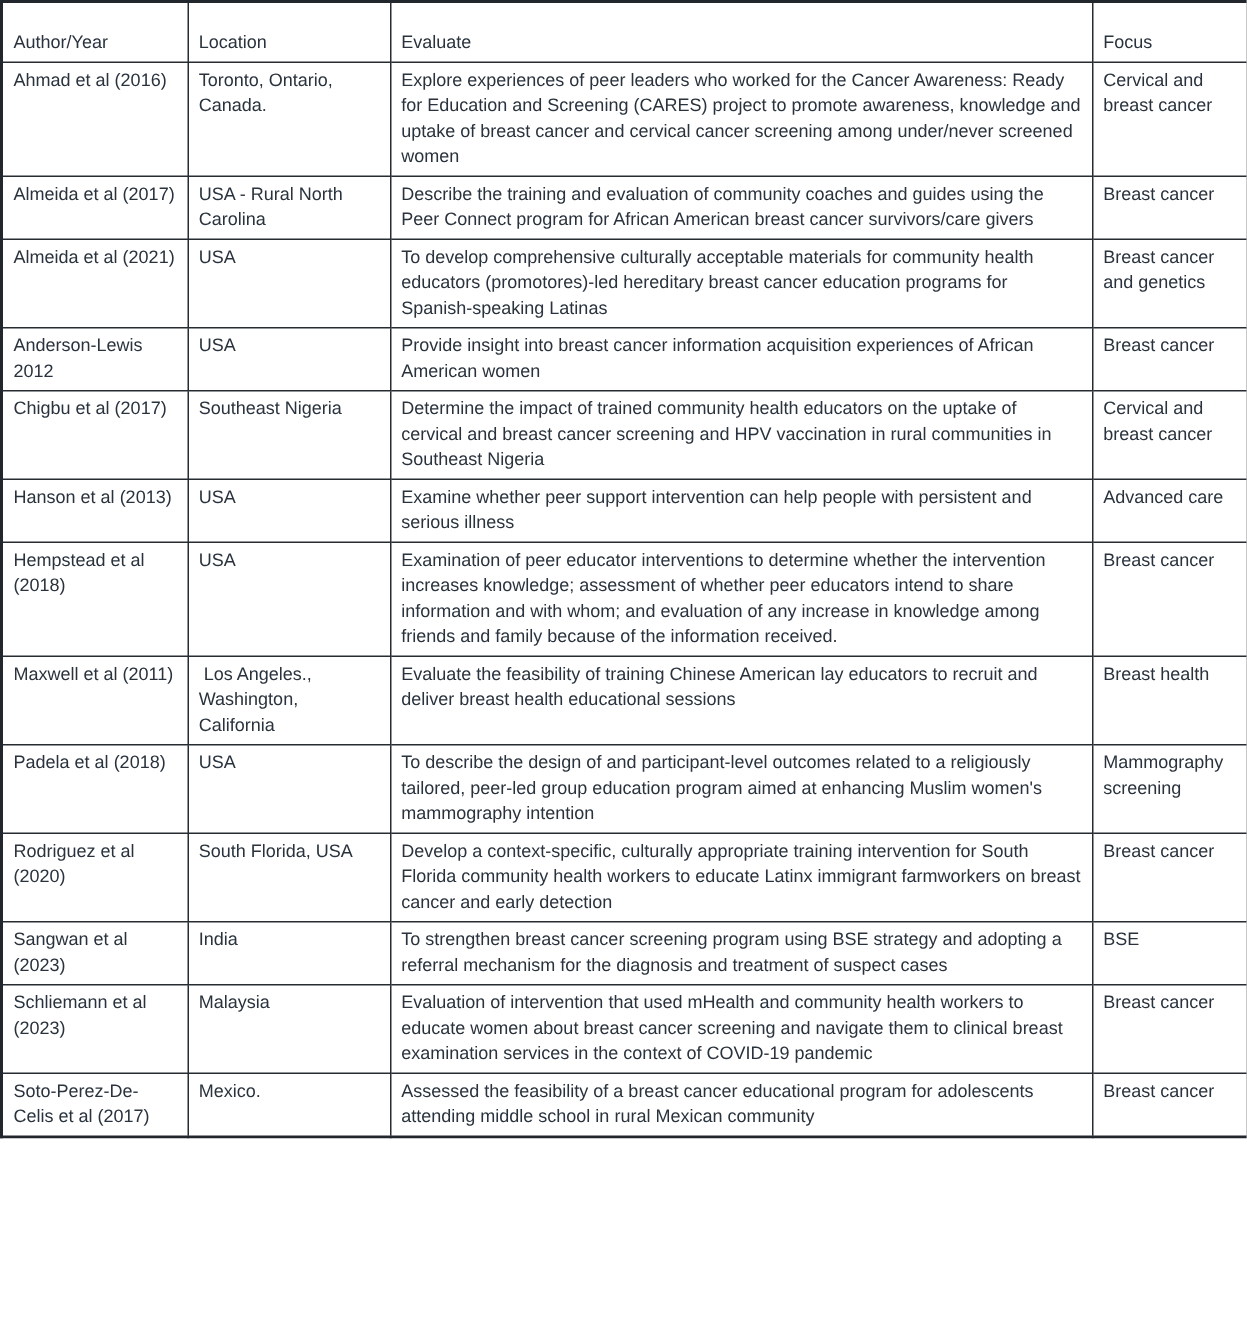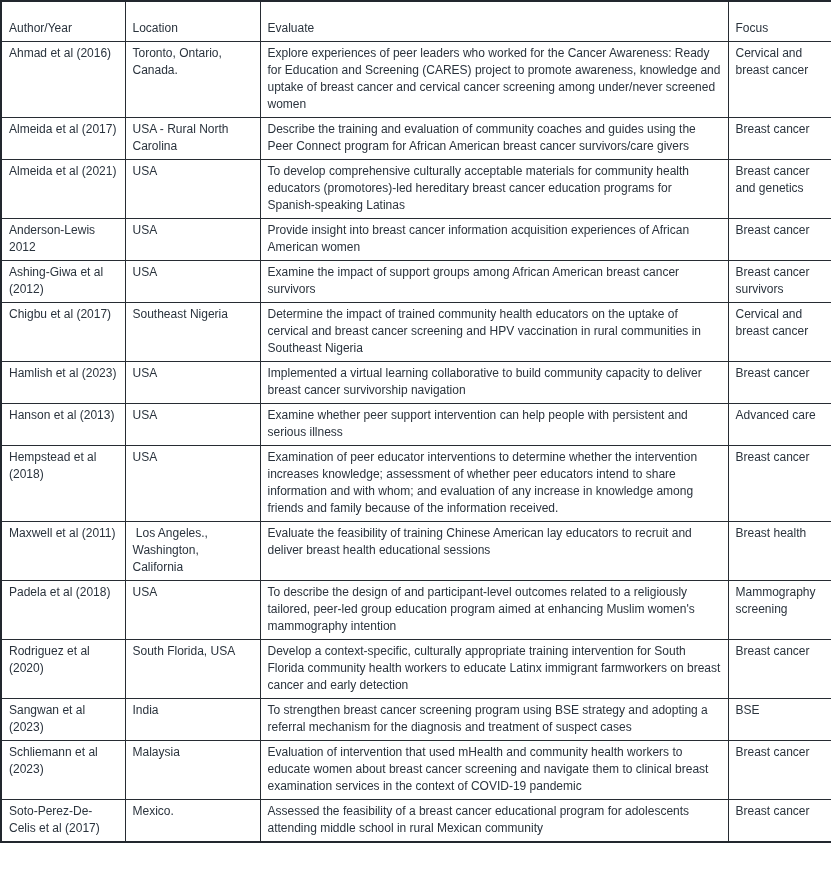--- a/index.html
+++ b/index.html
@@ -82,42 +82,30 @@
     <td>Breast cancer and genetics</td>
   </tr>
 
   <tr>
     <td><span>Anderson-Lewis 2012</span>  </td>
     <td class="loc">USA</td>
     <td>Provide insight into breast cancer information acquisition experiences of African American women</td>
     <td>Breast cancer</td>
   </tr>
 
-  <tr>
-    <td><span>Ashing-Giwa</span> <span class="etal">et al</span> <span>(2012)</span></td>
-    <td class="loc">USA</td>
-    <td>Examine the impact of support groups among African American breast cancer survivors</td>
-    <td>Breast cancer survivors</td>
-  </tr>
 
   <tr>
     <td><span>Chigbu</span> <span class="etal">et al</span> <span>(2017)</span></td>
     <td class="loc">Southeast Nigeria</td>
     <td>Determine the impact of trained community health educators on the uptake of cervical and breast cancer screening and HPV vaccination in rural communities in Southeast Nigeria</td>
     <td>Cervical and breast cancer</td>
   </tr>
 
 
 
-  <tr>
-    <td><span>Hamlish</span> <span class="etal">et al</span> <span>(2023)</span></td>
-    <td class="loc">USA</td>
-    <td>Implemented a virtual learning collaborative to build community capacity to deliver breast cancer survivorship navigation</td>
-    <td>Breast cancer</td>
-  </tr>
 
   <tr>
     <td><span>Hanson</span> <span class="etal">et al</span> <span>(2013)</span></td>
     <td class="loc">USA</td>
     <td>Examine whether peer support intervention can help people with persistent and serious illness</td>
     <td>Advanced care</td>
   </tr>
 
   <tr>
     <td><span>Hempstead</span> <span class="etal">et al</span> <span>(2018)</span></td>

